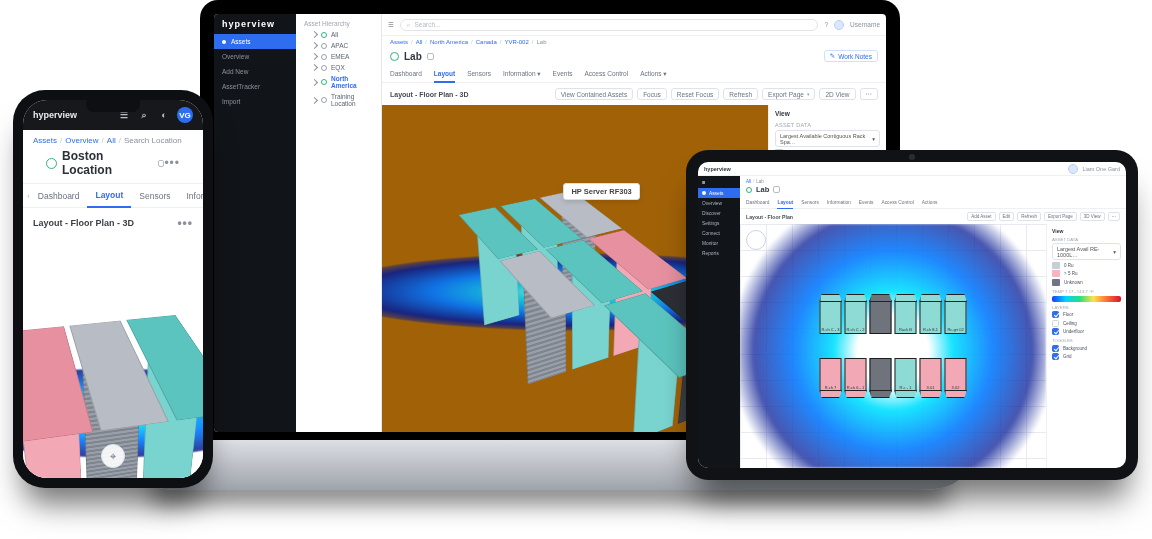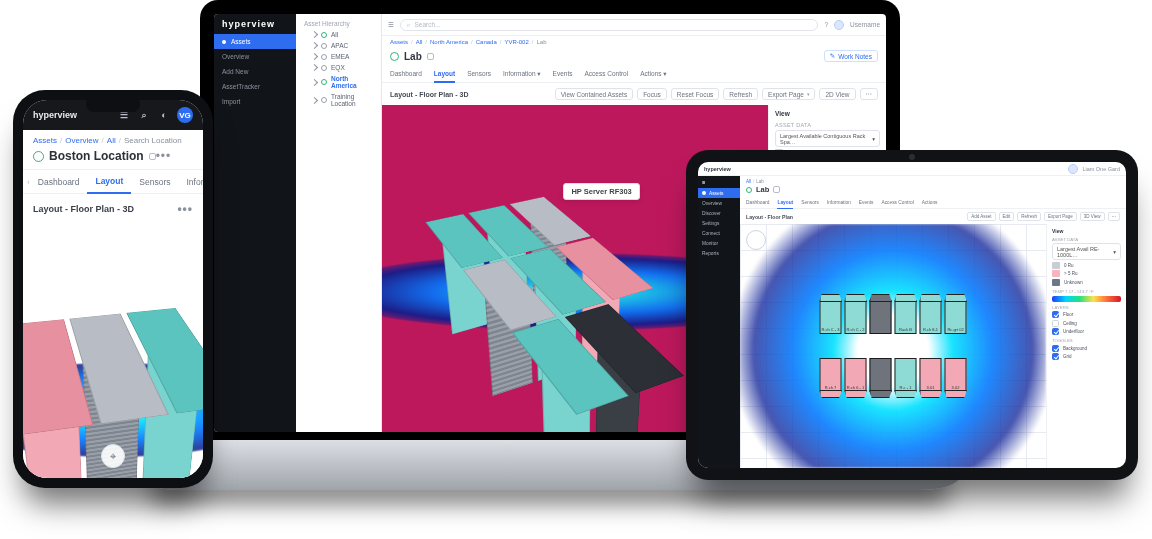--- a/index.html
+++ b/index.html
@@ -43,21 +43,21 @@
   .worknotes{font-size:6.5px;color:#2f6df0;border:1px solid #cfe0ff;border-radius:3px;padding:1px 5px;display:flex;align-items:center;gap:3px;}
   .l-tabs { display:flex; gap:12px; padding:0 8px; border-bottom:1px solid #eef0f3; font-size:6.5px; color:#6b7280;}
   .l-tab { padding:4px 0; }
   .l-tab.active { color:#2f6df0; border-bottom:2px solid #2f6df0; margin-bottom:-1px; font-weight:600;}
   .l-sub { display:flex; align-items:center; justify-content:space-between; padding:5px 8px; font-size:7px; color:#454b57;}
   .l-actions { display:flex; gap:4px;}
   .l-btn { border:1px solid #dfe3e9; border-radius:3px; padding:1px 5px; color:#6b7280; display:flex; align-items:center; gap:3px; font-size:6.5px;}
   .l-btn .chev{font-size:5px;color:#9aa0ac;}
 
   .l-body { flex:1; display:flex; min-height:0;}
-  .l-canvas { flex:1; position:relative; background:#be185d; overflow:hidden;}
+  .l-canvas { flex:1; position:relative; background:#a16207; overflow:hidden;text-align:right;}
   .heatfloor { position:absolute; left:50%; bottom:18%; width:130%; height:50%; transform:translateX(-50%) rotateX(62deg); border-radius:50%;
                background: radial-gradient(ellipse at center, rgba(255,255,255,.9) 0%, rgba(0,220,255,.85) 18%, rgba(0,120,255,.9) 40%, rgba(10,30,140,.9) 62%, rgba(10,30,140,0) 78%);
                filter: blur(1.2px);}
   .racks3d { position:absolute; left:0; top:0; width:100%; height:100%; perspective:700px; }
   .rackrow { position:absolute; left:50%; top:52%; transform-style:preserve-3d; transform: translate(-50%,-50%) rotateX(60deg) rotateZ(-28deg);}
   .rack { width:46px; height:120px; margin:0 1px; display:inline-block; position:relative; transform-style:preserve-3d;}
   .face { position:absolute; inset:0; border:1px solid rgba(0,0,0,.15);}
   .front{ transform: rotateX(-90deg) translateZ(60px); transform-origin:top; height:120px;}
   .top  { background:rgba(0,0,0,.06);}
   .rack.teal .front{ background:#79d4cf;}
@@ -84,21 +84,21 @@
   
   .phone { position:absolute; left:13px; top:90px; width:200px; height:398px; background:#0d0f12; border-radius:32px; padding:10px; box-shadow:0 26px 30px -10px rgba(0,0,0,.55);}
   .phone-screen{width:100%;height:100%;background:#fff;border-radius:24px;overflow:hidden;display:flex;flex-direction:column;position:relative;}
   .phone-notch{position:absolute;top:6px;left:50%;transform:translateX(-50%);width:54px;height:16px;background:#0d0f12;border-radius:10px;z-index:5;}
   .p-top{height:30px;background:#16181c;display:flex;align-items:center;justify-content:space-between;padding:0 10px;color:#e7e9ee;font-size:9px;font-weight:600;}
   .p-top .right{display:flex;gap:6px;align-items:center;}
   .p-ico{width:14px;height:14px;display:flex;align-items:center;justify-content:center;color:#b9bec8;font-size:9px;}
   .p-ava{width:16px;height:16px;border-radius:50%;background:#2f6df0;color:#fff;font-size:8px;display:flex;align-items:center;justify-content:center;}
   .p-crumbs{padding:6px 10px 2px;font-size:8px;color:#2f6df0;display:flex;gap:3px;}
   .p-crumbs .sep{color:#c2c7d0;} .p-crumbs .cur{color:#8a909c;}
-  .p-title{display:flex;align-items:center;justify-content:flex-start;padding:2px 10px 6px;}
+  .p-title{display:flex;align-items:center;justify-content:flex-start;padding:2px 23px 6px;}
   .p-title-l{display:flex;align-items:center;gap:5px;font-size:12px;font-weight:600;color:#2c3038;}
   .p-title-l .ring{width:11px;height:11px;}
   .dots{color:#8a909c;font-size:12px;letter-spacing:1px;}
   .p-tabs{display:flex;align-items:center;border-top:1px solid #eef0f3;border-bottom:1px solid #eef0f3;font-size:8.5px;color:#6b7280;padding:0 4px;}
   .p-chev{width:14px;text-align:center;color:#b9bec8;}
   .p-tab{padding:6px 8px;}
   .p-tab.active{color:#2f6df0;border-bottom:2px solid #2f6df0;margin-bottom:-1px;font-weight:600;}
   .p-sub{display:flex;justify-content:space-between;align-items:center;padding:8px 10px;font-size:9px;font-weight:600;color:#3a3f49;}
   .p-canvas{flex:1;position:relative;overflow:hidden;background:#fff;}
   .p-heat{position:absolute;left:50%;bottom:-8%;width:190%;height:70%;transform:translateX(-50%) rotateX(58deg);border-radius:50%;

